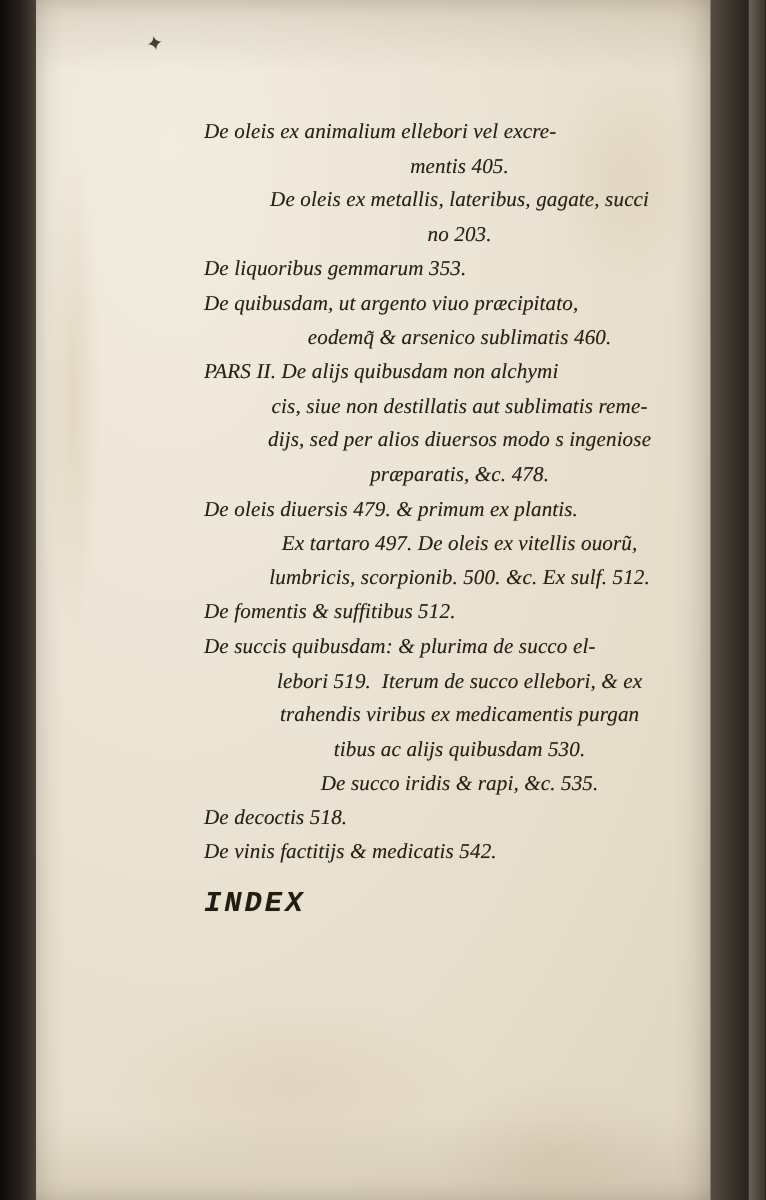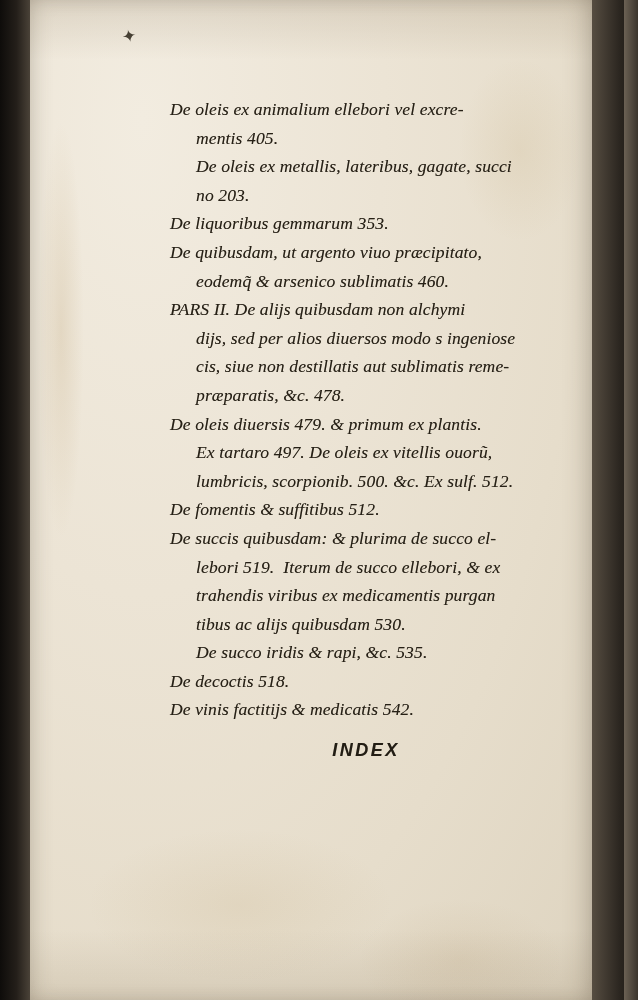--- a/index.html
+++ b/index.html
@@ -100,30 +100,30 @@
     font-family: "Liberation Serif", serif;
     font-style: italic;
     font-size: 17.6px;
     line-height: 28.6px;
     letter-spacing: 0.1px;
     margin: 0 0 0 0;
     color: #262016;
     text-rendering: optimizeLegibility;
   }
   .entry .ln { display: block; white-space: pre-wrap; }
-  .ind1 { padding-left: 26px; }
+  .ind1 { padding-left: 26px; text-align: center; }
 
   .index-word {
     margin-top: 16px;
-    text-align: center;
+    text-align: left;
     padding-right: 8px;
-    font-family: Liberation Sans, sans-serif;
+    font-family: Liberation Mono, monospace;
     font-style: italic;
     font-weight: 700;
-    font-size: 18px;
+    font-size: 24px;
     letter-spacing: 2.5px;
     color: #221d14;
   }
 
   
   .entry, .index-word, .top-mark {
     text-shadow: 0 0 0.6px rgba(40,32,20,0.35);
   }
 </style>
 </head>
@@ -158,22 +158,22 @@
           </div>
           <div class="entry">
             <span class="ln">De liquoribus gemmarum 353.</span>
           </div>
           <div class="entry">
             <span class="ln">De quibusdam, ut argento viuo præcipitato,</span>
             <span class="ln ind1">eodemq̃ &amp; arsenico sublimatis 460.</span>
           </div>
           <div class="entry">
             <span class="ln">PARS II. De alijs quibusdam non alchymi</span>
+            <span class="ln ind1">cis, siue non destillatis aut sublimatis reme-</span>
             <span class="ln ind1">dijs, sed per alios diuersos modo s ingeniose</span>
-            <span class="ln ind1">cis, siue non destillatis aut sublimatis reme-</span>
             <span class="ln ind1">præparatis, &amp;c. 478.</span>
           </div>
           <div class="entry">
             <span class="ln">De oleis diuersis 479. &amp; primum ex plantis.</span>
             <span class="ln ind1">Ex tartaro 497. De oleis ex vitellis ouorũ,</span>
             <span class="ln ind1">lumbricis, scorpionib. 500. &amp;c. Ex sulf. 512.</span>
           </div>
           <div class="entry">
             <span class="ln">De fomentis &amp; suffitibus 512.</span>
           </div>

